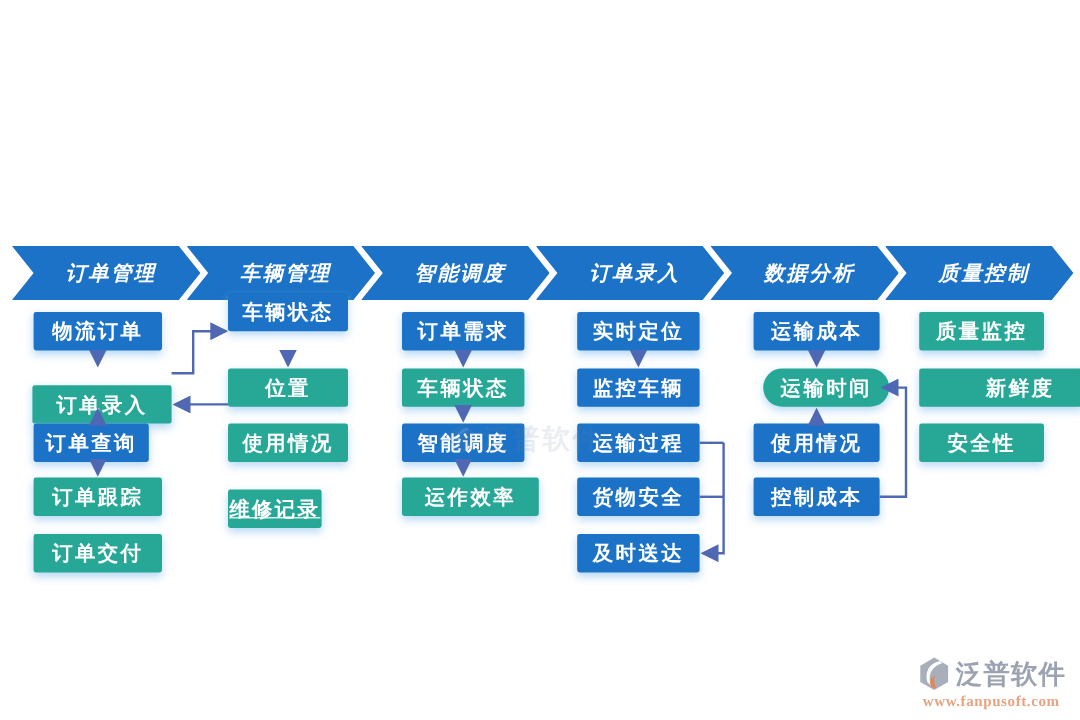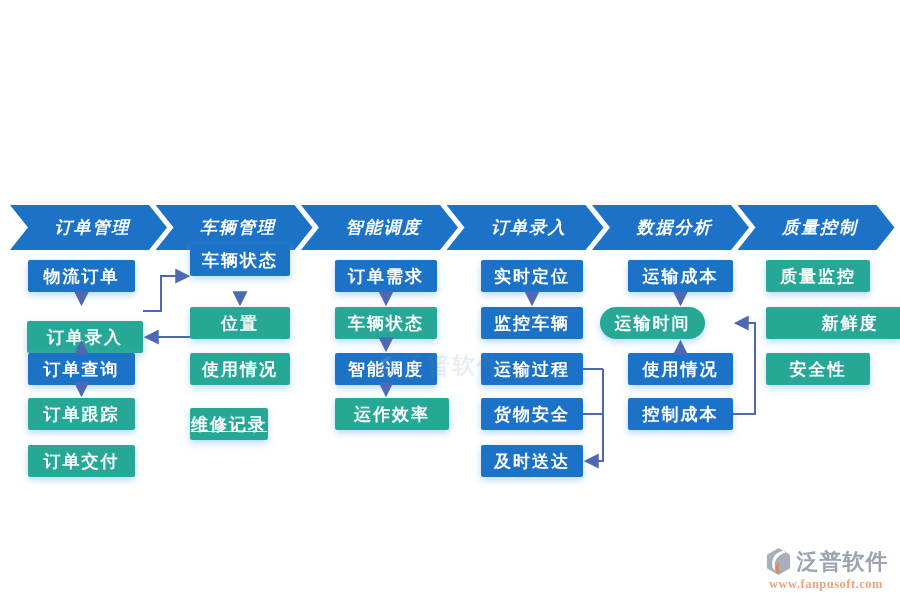--- a/index.html
+++ b/index.html
@@ -49,38 +49,38 @@
       <div class="chevron" style="left: 155.5px;">车辆管理</div>
       <div class="chevron" style="left: 301px;">智能调度</div>
       <div class="chevron" style="left: 446.5px;">订单录入</div>
       <div class="chevron" style="left: 592px;">数据分析</div>
       <div class="chevron" style="left: 737.5px;">质量控制</div>
     </div>
 
   <div id="nodes">
       <div class="node blue" style="left: 28px; top: 260px; width: 107px;">物流订单</div>
       <div class="node teal" style="left: 27px; top: 321px; width: 116px;">订单录入</div>
-      <div class="node blue" style="left: 28px; top: 353px; width: 107px;">订单查询</div>
+      <div class="node blue" style="left: 28px; top: 353px; width: 96px;">订单查询</div>
       <div class="node teal" style="left: 28px; top: 398px; width: 107px;">订单跟踪</div>
       <div class="node teal" style="left: 28px; top: 445px; width: 107px;">订单交付</div>
       <div class="node blue" style="left: 190px; top: 244px; width: 100px;">车辆状态</div>
       <div class="node teal" style="left: 190px; top: 307px; width: 100px;">位置</div>
       <div class="node teal" style="left: 190px; top: 353px; width: 100px;">使用情况</div>
       <div class="node teal" style="left: 190px; top: 408px; width: 78px; text-decoration: underline;">维修记录</div>
       <div class="node blue" style="left: 335px; top: 260px; width: 102px;">订单需求</div>
       <div class="node teal" style="left: 335px; top: 307px; width: 102px;">车辆状态</div>
       <div class="node blue" style="left: 335px; top: 353px; width: 102px;">智能调度</div>
       <div class="node teal" style="left: 335px; top: 398px; width: 114px;">运作效率</div>
       <div class="node blue" style="left: 481px; top: 260px; width: 102px;">实时定位</div>
       <div class="node blue" style="left: 481px; top: 307px; width: 102px;">监控车辆</div>
       <div class="node blue" style="left: 481px; top: 353px; width: 102px;">运输过程</div>
       <div class="node blue" style="left: 481px; top: 398px; width: 102px;">货物安全</div>
       <div class="node blue" style="left: 481px; top: 445px; width: 102px;">及时送达</div>
       <div class="node blue" style="left: 628px; top: 260px; width: 105px;">运输成本</div>
-      <div class="node teal" style="left: 600px; top: 307px; width: 105px; border-radius: 16px;">运输时间</div>
+      <div class="node teal" style="left: 636px; top: 307px; width: 105px; border-radius: 16px;">运输时间</div>
       <div class="node blue" style="left: 628px; top: 353px; width: 105px;">使用情况</div>
       <div class="node blue" style="left: 628px; top: 398px; width: 105px;">控制成本</div>
       <div class="node teal" style="left: 766px; top: 260px; width: 104px;">质量监控</div>
       <div class="node teal" style="left: 766px; top: 307px; width: 104px; padding-left: 32px;">新鲜度</div>
       <div class="node teal" style="left: 766px; top: 353px; width: 104px;">安全性</div>
     </div>
 
   <svg class="connectors" xmlns="http://www.w3.org/2000/svg" viewBox="0 0 900 600">
     <defs>
       <marker id="arr" viewBox="0 0 10 10" refX="8.5" refY="5" markerWidth="7.5" markerHeight="7.5" orient="auto-start-reverse">

